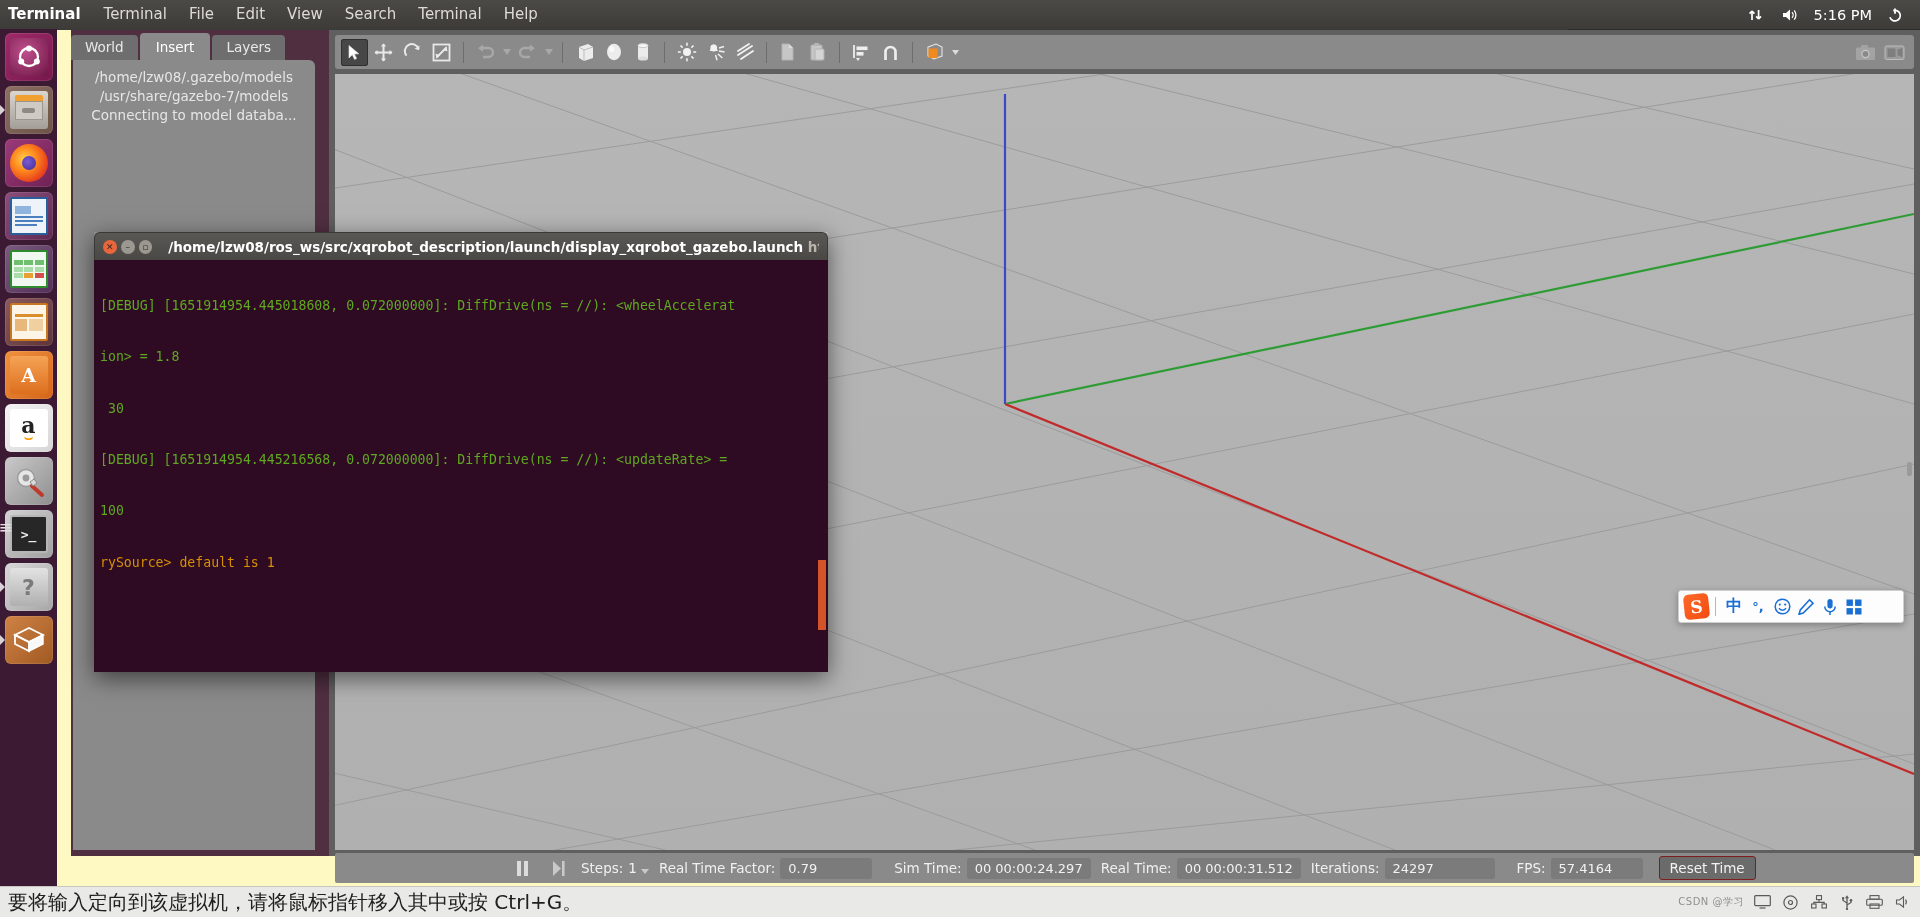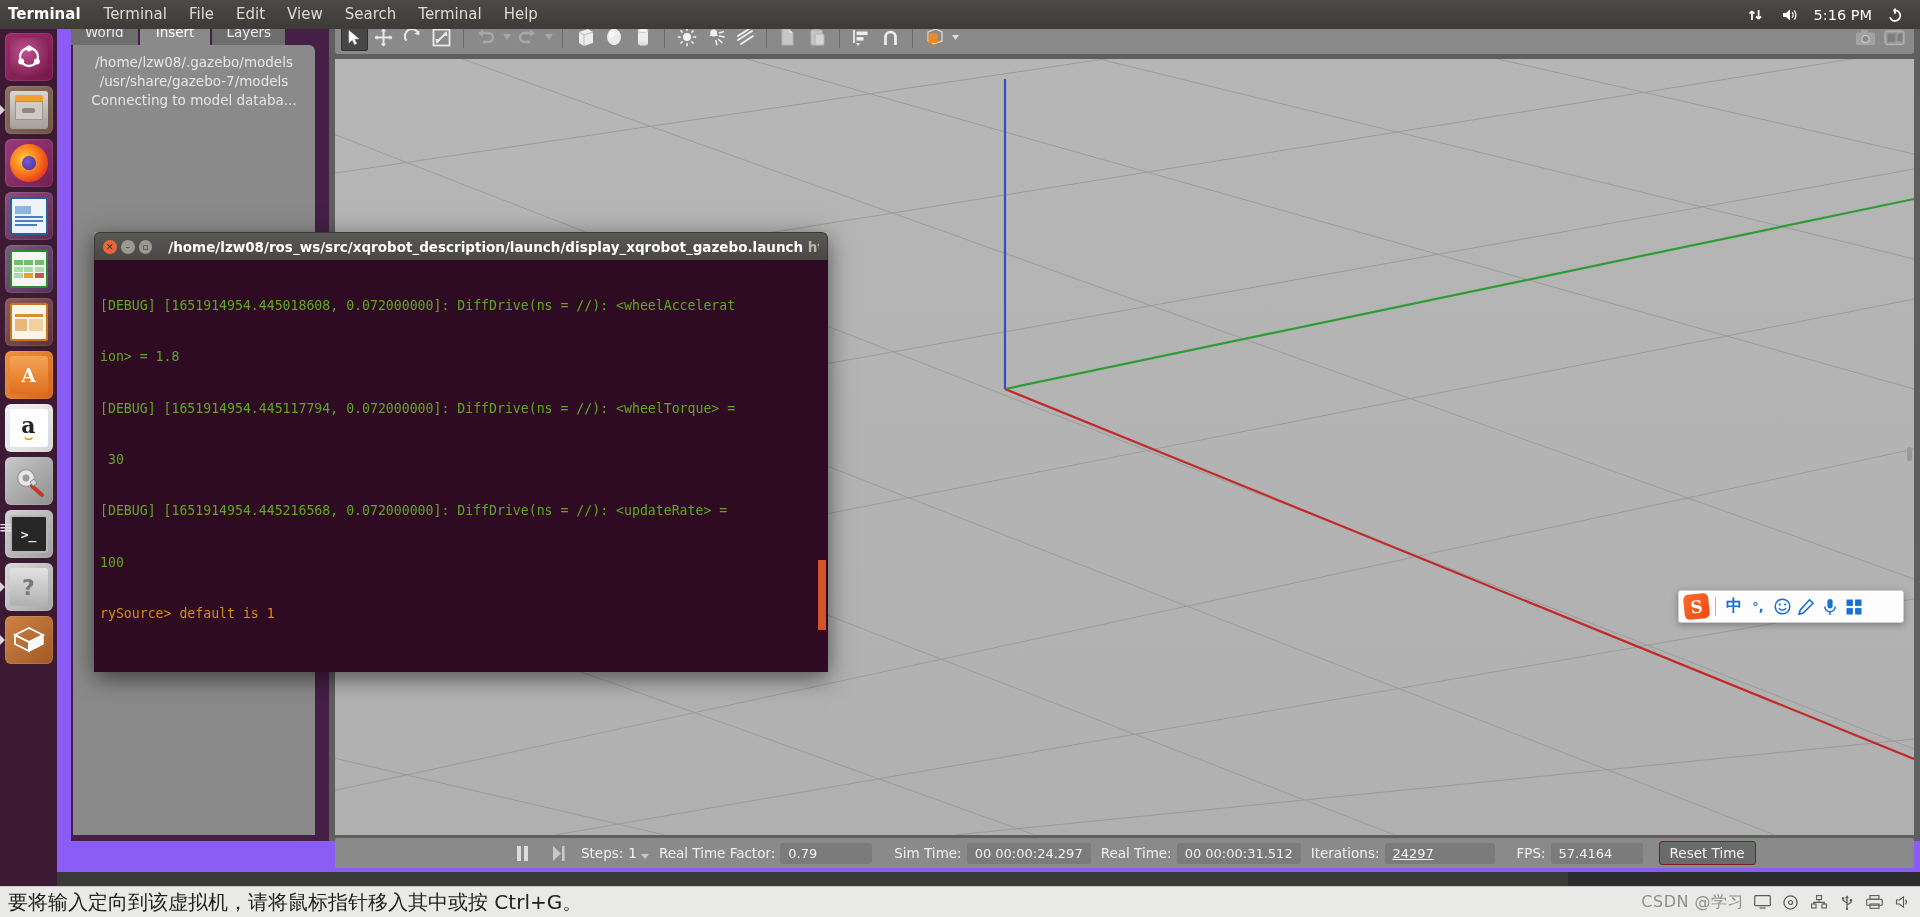--- a/index.html
+++ b/index.html
@@ -27,21 +27,21 @@
     box-shadow:inset 0 0 0 1px rgba(255,255,255,0.10); }
   .lch-item.pin::before { content:''; position:absolute; left:-5px; top:19px;
     border-top:5px solid transparent; border-bottom:5px solid transparent;
     border-left:5px solid #d8d2d6; }
   .lch-item.run::before { content:'≡'; position:absolute; left:-6px; top:9px;
     font-size:17px; color:#e4dee2; line-height:1; }
   .ico { width:38px; height:38px; border-radius:4px; display:flex; align-items:center;
     justify-content:center; font-size:20px; font-weight:bold; color:#fff; }
 
   
-  .gz { position:absolute; left:57px; top:15px; width:1863px; height:857px; background:#8b5cf6;padding-left:27px; }
+  .gz { position:absolute; left:57px; top:30px; width:1863px; height:857px; background:#fef9c3;padding-left:27px; }
 
   .gz-left { position:absolute; left:14px; top:0px; width:258px; height:826px;
     background:#3b1a33; background:rgba(61,24,51,0.90); }
   .gz-tabs { position:absolute; left:14px; top:4px; display:flex; align-items:flex-end; height:26px; }
   .gz-tab { background:#6e6e6e; color:#e9e9e9; font-size:13.5px; padding:4px 14px 5px 14px;
     border-radius:4px 4px 0 0; margin-right:2px; }
   .gz-tab.active { background:#8a8a8a; color:#fff; padding:6px 16px 5px 16px; }
   .gz-panel { position:absolute; left:16px; top:30px; width:242px; height:790px;
     background:#8a8a8a; border-radius:0 6px 0 0; padding:8px 6px; }
   .gz-path { color:#e6e6e6; font-size:13.5px; line-height:19px; text-align:center;
@@ -113,21 +113,21 @@
 
   
   .vmbar { position:absolute; left:0; bottom:0; width:1920px; height:31px;
     background:#e9e9e7; border-top:1px solid #c6c6c2; display:flex; align-items:center;
     padding:0 8px; z-index:80; }
   .vm-txt { font-size:20px; color:#202020;
     font-family:"DejaVu Sans","Liberation Sans",sans-serif; }
   .vm-right { margin-left:auto; display:flex; align-items:center; gap:9px; }
   .vm-ic { width:19px; height:19px; display:flex; align-items:center; justify-content:center;
     color:#5a5a58; }
-  .vm-tag { font-size:16px; color:#8f8f8f; letter-spacing:0.5px;margin-left:24px; }
+  .vm-tag { font-size:10px; color:#8f8f8f; letter-spacing:0.5px;margin-left:24px; }
 
   svg { display:block; }
 </style>
 </head>
 <body>
 
 <div id="screen">
 
   <div class="toppanel">
     <span class="appname">Terminal</span>
@@ -500,38 +500,37 @@
             <path d="M0 0 L8 0 L4 5z" fill="#c9c9c9"></path>
           </svg>
       </span>
       <span class="st-lbl">Real Time Factor:</span>
       <span class="st-val" style="width:92px;">0.79</span>
       <span class="st-lbl" style="margin-left:22px;">Sim Time:</span>
       <span class="st-val">00 00:00:24.297</span>
       <span class="st-lbl">Real Time:</span>
       <span class="st-val">00 00:00:31.512</span>
       <span class="st-lbl">Iterations:</span>
-      <span class="st-val" style="width:110px;text-decoration:underline;">24297</span>
+      <span class="st-val" style="width:110px;">24297</span>
       <span class="st-lbl" style="margin-left:22px;">FPS:</span>
       <span class="st-val" style="width:92px;">57.4164</span>
       <span class="st-reset">Reset Time</span>
     </div>
   </div>
 
   <div class="term">
     <div class="term-tb">
       <span class="wbtn wb-close">✕</span>
       <span class="wbtn wb-min">–</span>
       <span class="wbtn wb-max">▫</span>
       <span class="term-title"><span>/home/lzw08/ros_ws/src/xqrobot_description/launch/display_xqrobot_gazebo.launch</span><span class="dim"> htt</span></span>
     </div>
     <div class="term-body">
       <div class="c-dbg">[DEBUG] [1651914954.445018608, 0.072000000]: DiffDrive(ns = //): &lt;wheelAccelerat</div>
       <div class="c-dbg">ion&gt; = 1.8</div>
-      <div class="c-dbg">[DEBUG] [1651914954.445117794, 0.072000000]: DiffDrive(ns = //): &lt;wheelTorque&gt; =</div>
       <div class="c-dbg"> 30</div>
       <div class="c-dbg">[DEBUG] [1651914954.445216568, 0.072000000]: DiffDrive(ns = //): &lt;updateRate&gt; =</div>
       <div class="c-dbg">100</div>
       <div class="c-warn">rySource&gt; default is 1</div>
       
       
       
       
       
       

